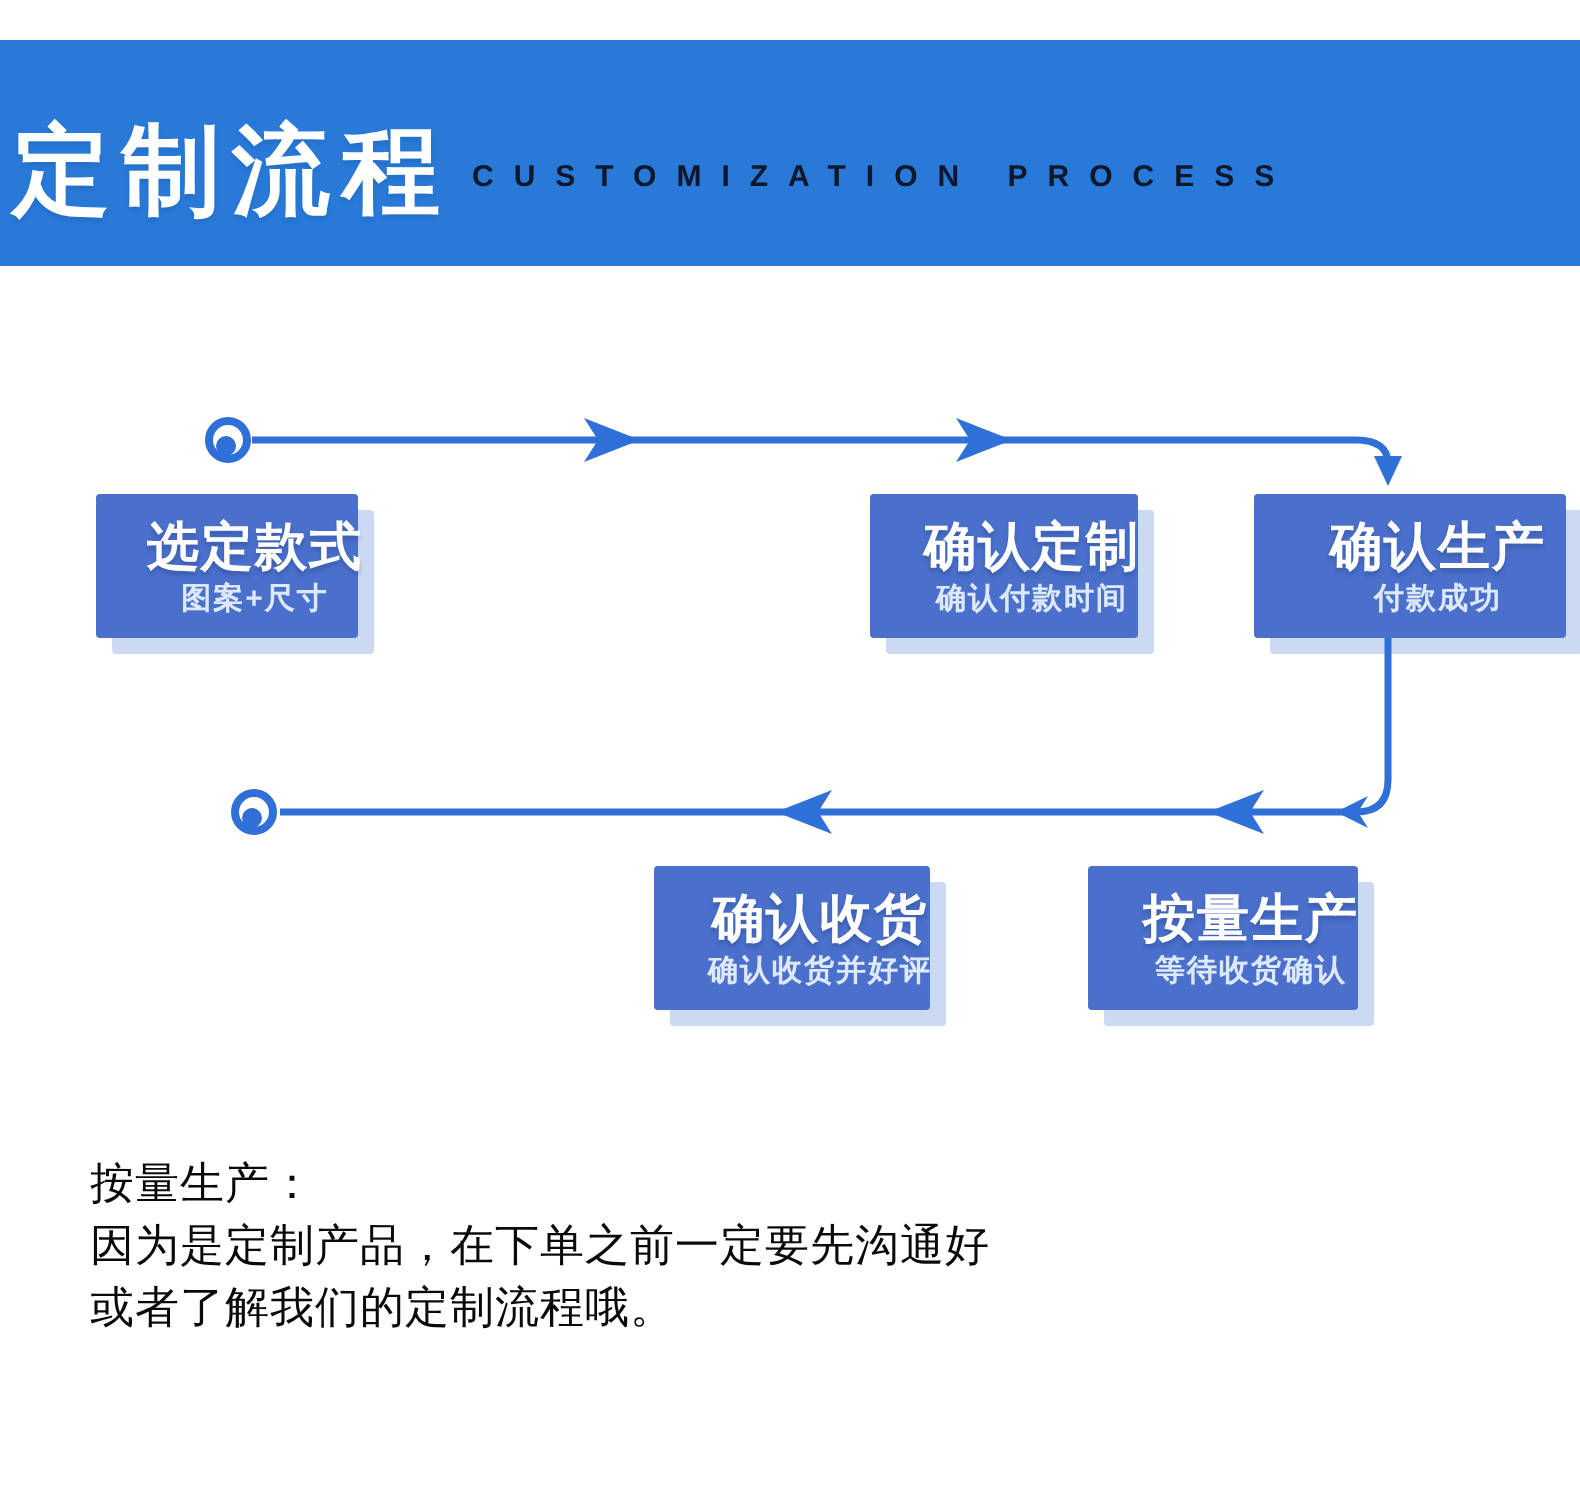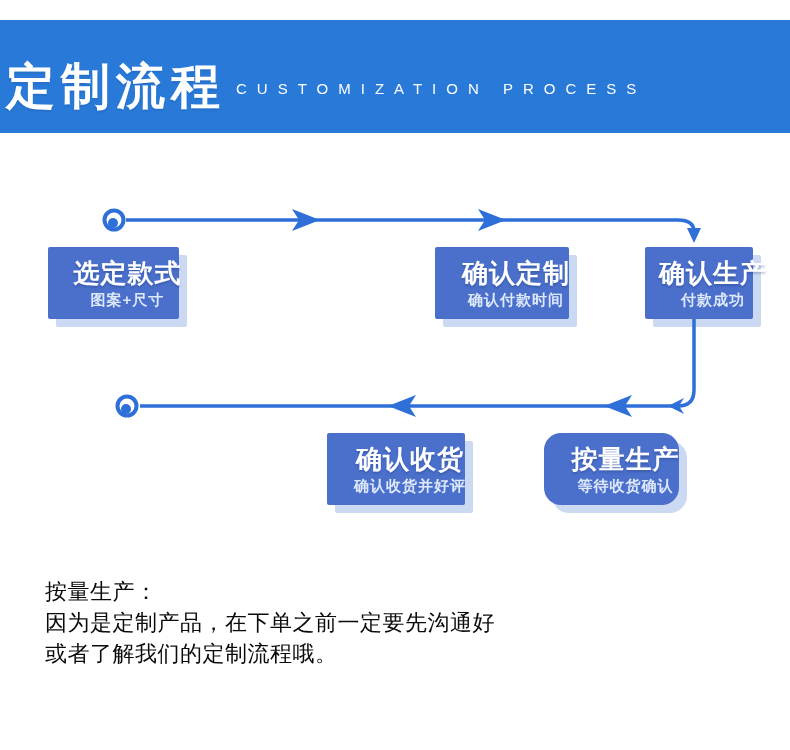--- a/index.html
+++ b/index.html
@@ -21,21 +21,21 @@
     background:var(--banner);
     display:flex;flex-direction:row;align-items:center;
     padding-top:18px;
   }
   .banner-title{
     color:#ffffff;font-size:49px;font-weight:800;letter-spacing:6px;
     line-height:52px;text-indent:6px;
     text-shadow:0 2px 2px rgba(0,0,0,0.08);
   }
   .banner-subtitle{
-    color:#ffffff;font-size:15px;font-weight:400;letter-spacing:10px;
+    color:#0f172a;font-size:15px;font-weight:700;letter-spacing:10px;
     margin-top:6px;text-indent:10px;white-space:nowrap;
   }
 
   
   .flow-svg{position:absolute;left:0;top:0;width:790px;height:560px;z-index:3;pointer-events:none;}
   .fl{stroke:var(--line);stroke-width:3.5;fill:none;}
   .fa{fill:var(--line);stroke:none;}
   .node-outer{fill:#ffffff;stroke:var(--line);stroke-width:4;}
   .node-inner{fill:var(--line);}
 
@@ -102,26 +102,26 @@
   </svg>
 
   <div class="step-box" style="left:48px;top:247px;width:131px;">
     <div class="step-title">选定款式</div>
     <div class="step-sub">图案+尺寸</div>
   </div>
   <div class="step-box" style="left:435px;top:247px;width:134px;">
     <div class="step-title">确认定制</div>
     <div class="step-sub">确认付款时间</div>
   </div>
-  <div class="step-box" style="left:627px;top:247px;width:108px;margin-left:18px;">
+  <div class="step-box" style="left:627px;top:247px;width:156px;">
     <div class="step-title">确认生产</div>
     <div class="step-sub">付款成功</div>
   </div>
 
-  <div class="step-box" style="left:544px;top:433px;width:135px;border-radius:17px;">
+  <div class="step-box" style="left:544px;top:433px;width:135px;">
     <div class="step-title">按量生产</div>
     <div class="step-sub">等待收货确认</div>
   </div>
   <div class="step-box" style="left:327px;top:433px;width:138px;">
     <div class="step-title">确认收货</div>
     <div class="step-sub">确认收货并好评</div>
   </div>
 
   <div class="guide">
     <div class="guide-line">按量生产：</div>

